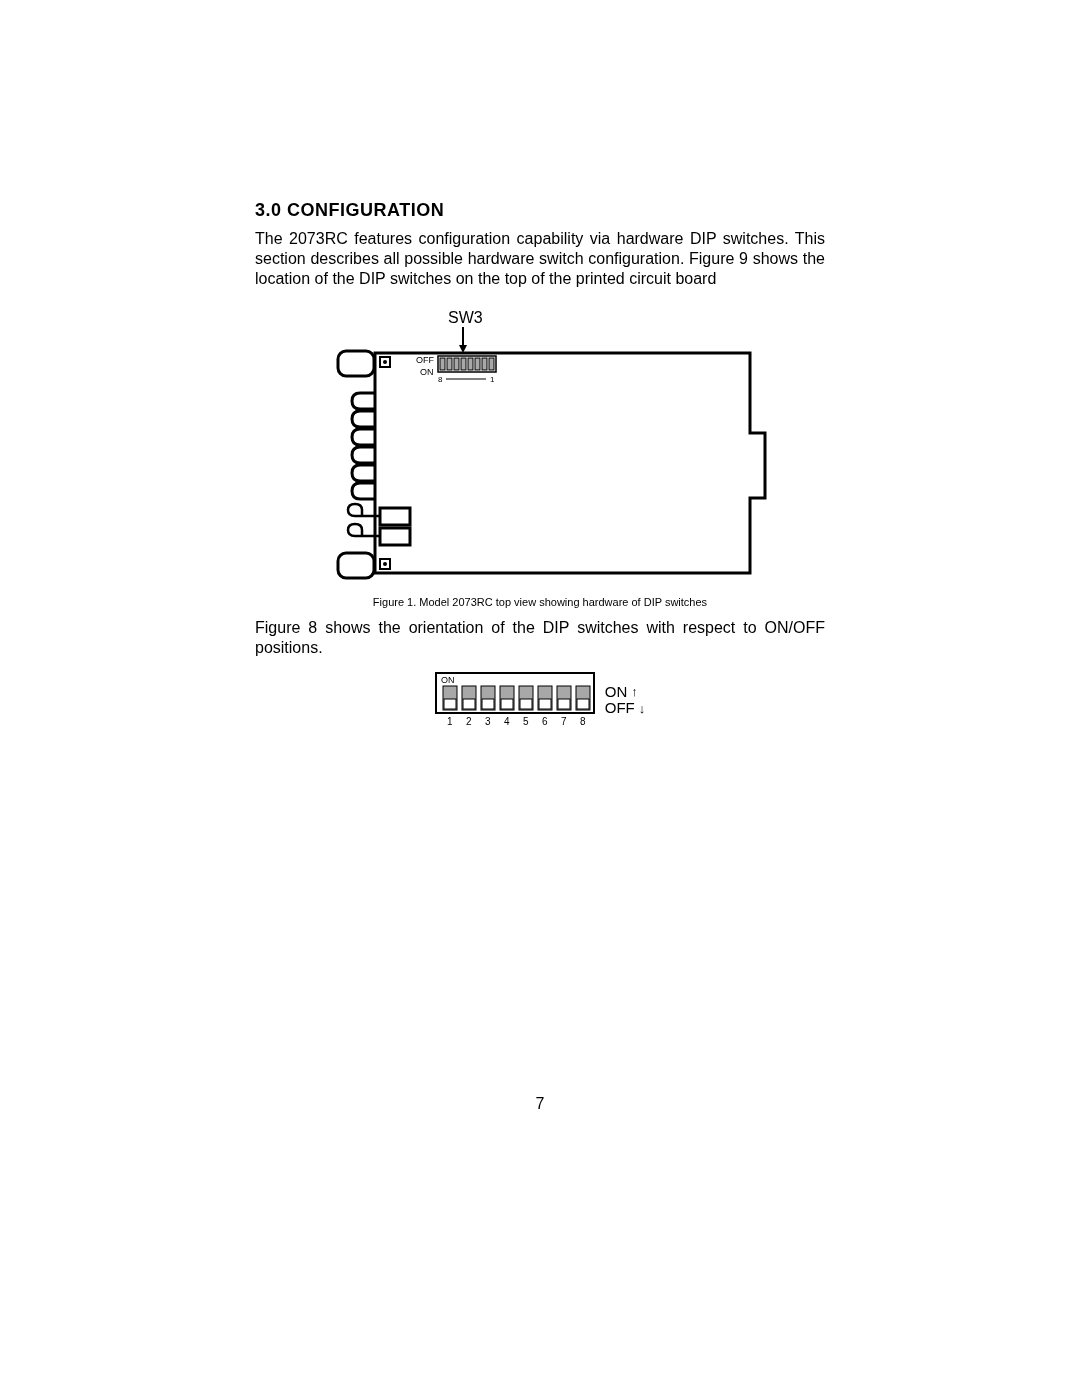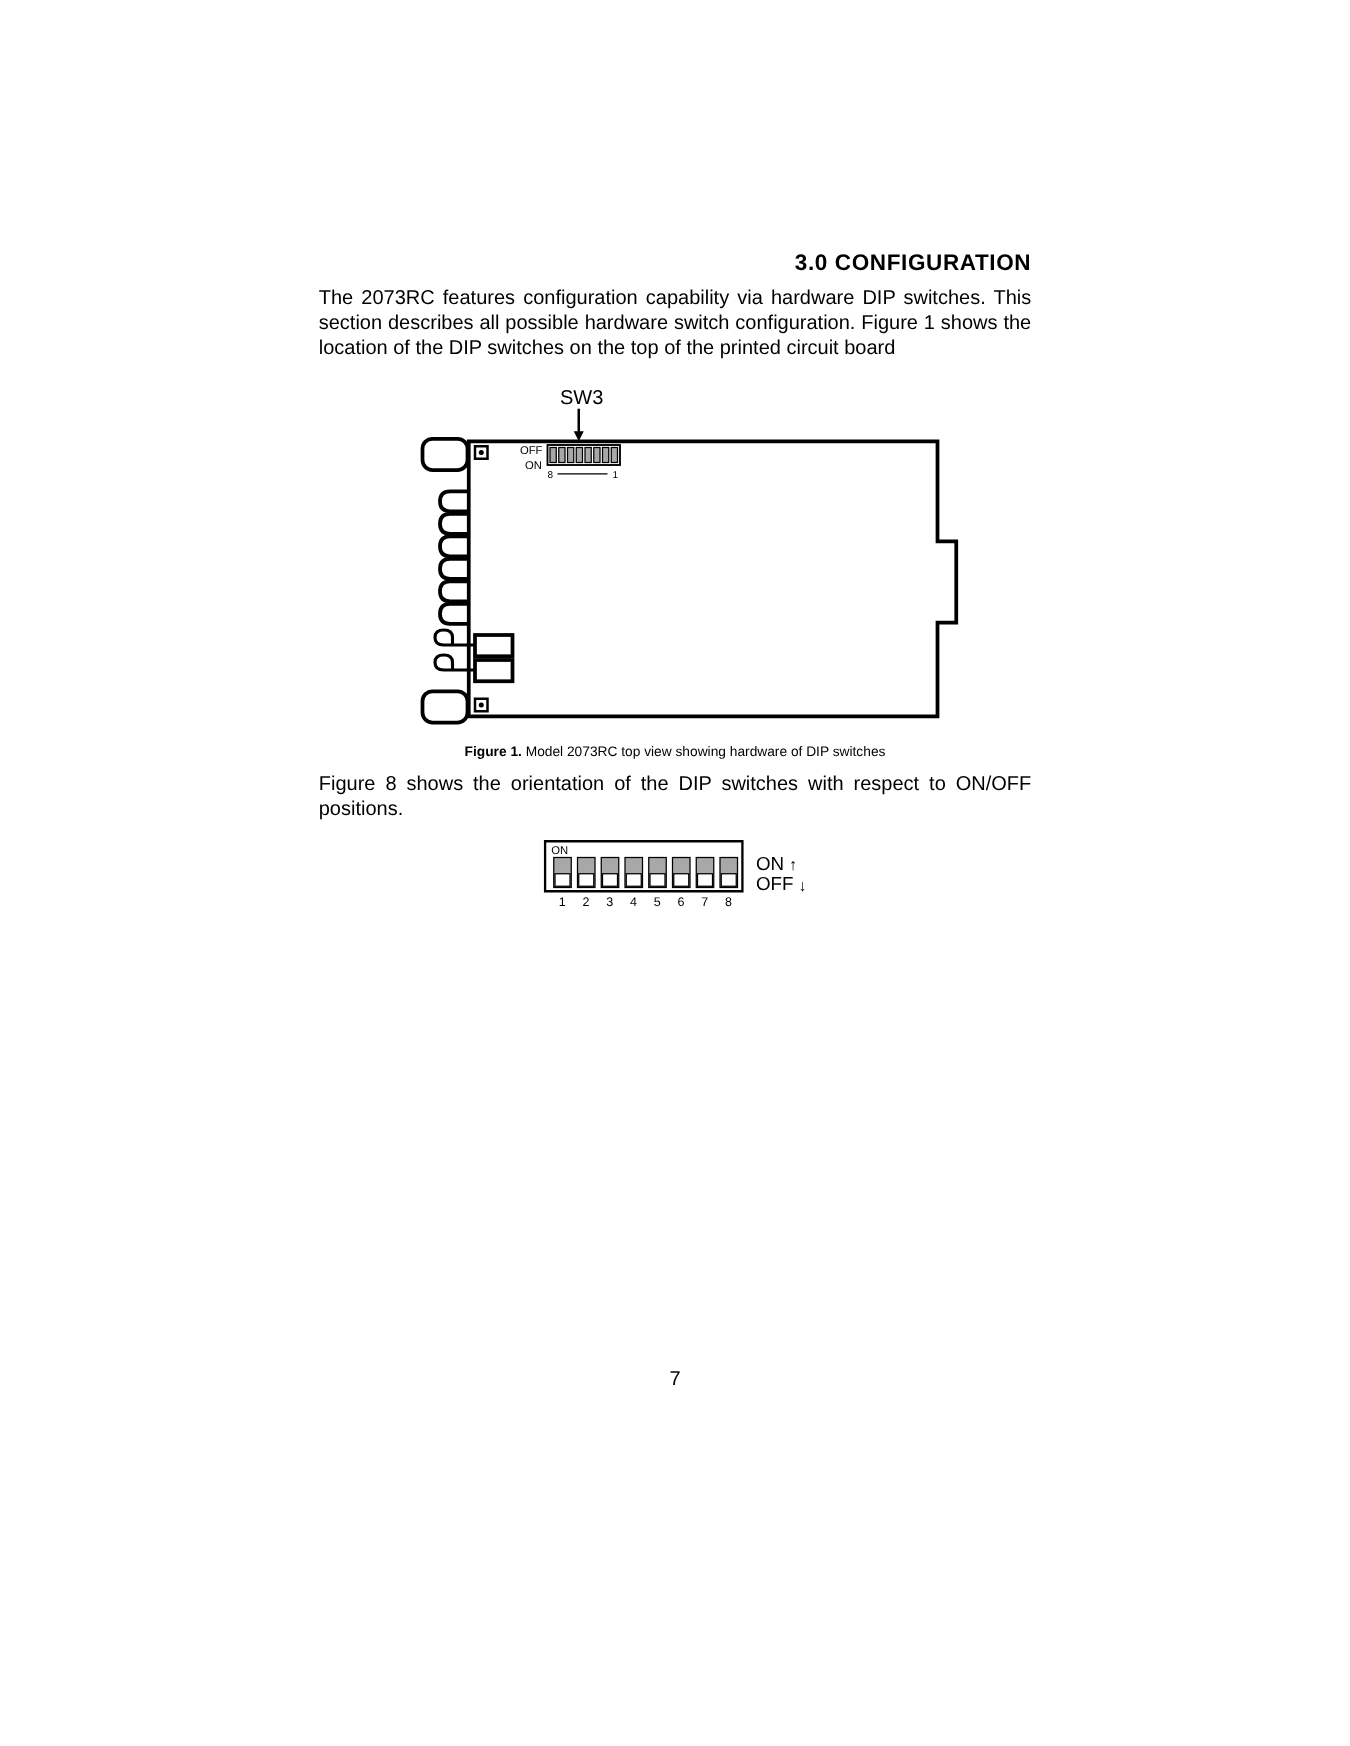--- a/index.html
+++ b/index.html
@@ -8,39 +8,39 @@
     font-family: Arial, Helvetica, sans-serif;
     color: #000;
     width: 1080px;
     height: 1397px;
     position: relative;
   }
   .page {
     padding: 200px 255px 0 255px;
   }
   h2.section-title {
-    text-align: right;
+    text-align: left;
     font-size: 18px;
     font-weight: bold;
     letter-spacing: 0.5px;
     margin: 0 0 8px 0;
   }
   p.body-text {
     font-size: 16px;
     line-height: 1.25;
     margin: 0 0 14px 0;
     text-align: justify;
   }
   .figure-caption {
     text-align: center;
     font-size: 11px;
     margin: 8px 0 10px 0;
   }
   .figure-caption b {
-    font-weight: bold;
+    font-weight: normal;
   }
   .fig1-wrap {
     margin: 6px 0 0 0;
     position: relative;
     height: 285px;
   }
   .fig1-wrap svg {
     width: 480px;
     height: 280px;
     display: block;
@@ -82,21 +82,21 @@
     font-size: 16px;
   }
 </style>
 </head>
 <body>
 
 <div class="page">
 
   <h2 class="section-title">3.0  CONFIGURATION</h2>
 
-  <p class="body-text">The 2073RC features configuration capability via hardware DIP switches. This section describes all possible hardware switch configuration. Figure 1 shows the location of the DIP switches on the top of the printed circuit board</p>
+  <p class="body-text">The 2073RC features configuration capability via hardware DIP switches. This section describes all possible hardware switch configuration. Figure 9 shows the location of the DIP switches on the top of the printed circuit board</p>
 
   <div class="fig1-wrap">
     <svg viewBox="0 0 480 280" xmlns="http://www.w3.org/2000/svg">
 
       <text x="148" y="20" font-size="16" font-family="Arial">SW3</text>
       <line x1="163" y1="24" x2="163" y2="45" stroke="#000" stroke-width="2"></line>
       <polygon points="163,50 159,42 167,42" fill="#000"></polygon>
 
       <path d="M 75 50
                L 450 50

